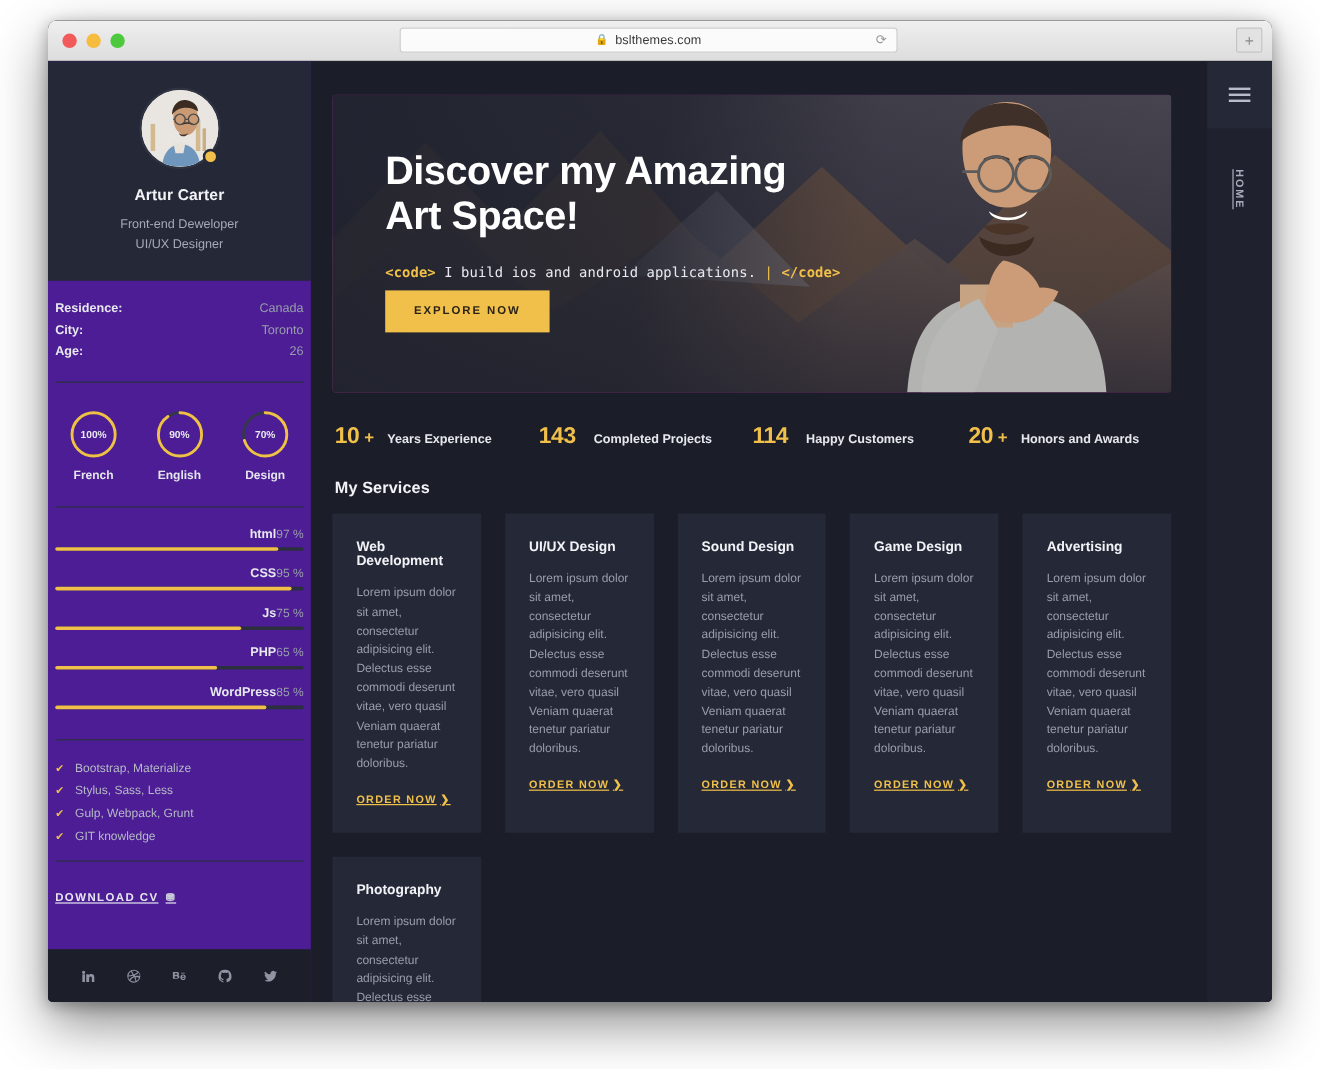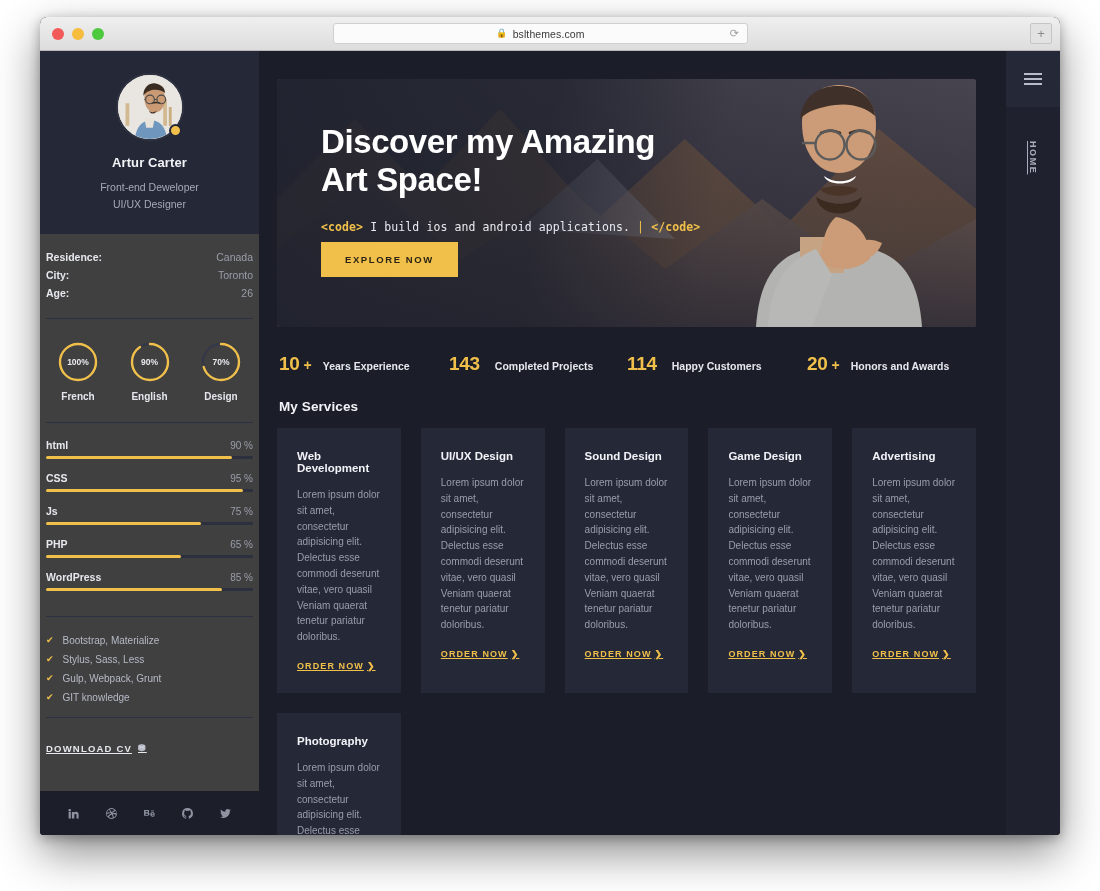--- a/index.html
+++ b/index.html
@@ -63,21 +63,21 @@
     height: 784px;
     background: #1b1e29;
     display: flex;
     overflow: hidden;
   }
 
   
   .sidebar {
     width: 219px;
     flex: 0 0 219px;
-    background: #404040;
+    background: #4c1d95;
     position: relative;
   }
   .sb-profile {
     background: #252837;
     padding: 22px 18px 20px;
     text-align: center;
   }
   .avatar-wrap { position: relative; width: 68px; height: 68px; margin: 0 auto 14px; }
   .avatar {
     width: 68px; height: 68px; border-radius: 50%;
@@ -117,21 +117,21 @@
   .ring .pct {
     position: absolute; inset: 0;
     display: flex; align-items: center; justify-content: center;
     font-size: 8.5px; font-weight: bold; color: #e9eaf0;
   }
   .lang .lname { font-size: 10px; color: #e5e6ed; font-weight: bold; }
 
   .sb-skills { padding: 10px 0 6px; }
   .skill { margin-bottom: 13px; }
   .skill-top {
-    display: flex; justify-content: space-between; align-items: baseline;
+    display: flex; justify-content: flex-end; align-items: baseline;
     margin-bottom: 5px;
   }
   .skill-name { font-size: 10.5px; color: #e7e8ee; font-weight: bold; }
   .skill-pct { font-size: 10px; color: #9a9daa; }
   .bar { height: 3px; background: #2b2f3e; border-radius: 2px; }
   .bar > i { display: block; height: 3px; background: #f0c04a; border-radius: 2px; }
 
   .sb-know { padding: 8px 0 4px; }
   .know {
     display: flex; align-items: center; gap: 9px;
@@ -373,21 +373,21 @@
             <div class="lname">Design</div>
           </div>
         </div>
 
         <div class="divider"></div>
 
         <div class="sb-skills">
           <div class="skill">
             <div class="skill-top">
               <span class="skill-name">html</span>
-              <span class="skill-pct">90 %</span>
+              <span class="skill-pct">97 %</span>
             </div>
             <div class="bar">
                 <i id="barA" style="width: 90%;"></i>
               </div>
           </div>
           <div class="skill">
             <div class="skill-top">
               <span class="skill-name">CSS</span>
               <span class="skill-pct">95 %</span>
             </div>

